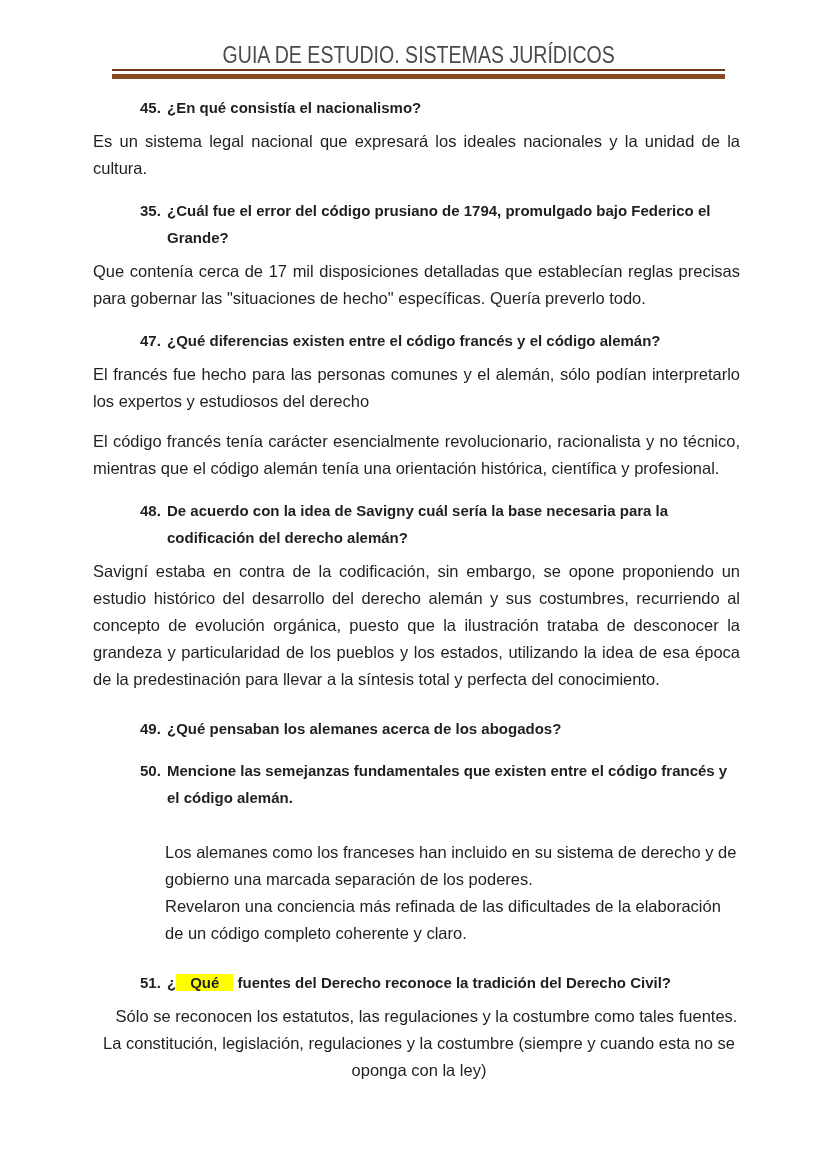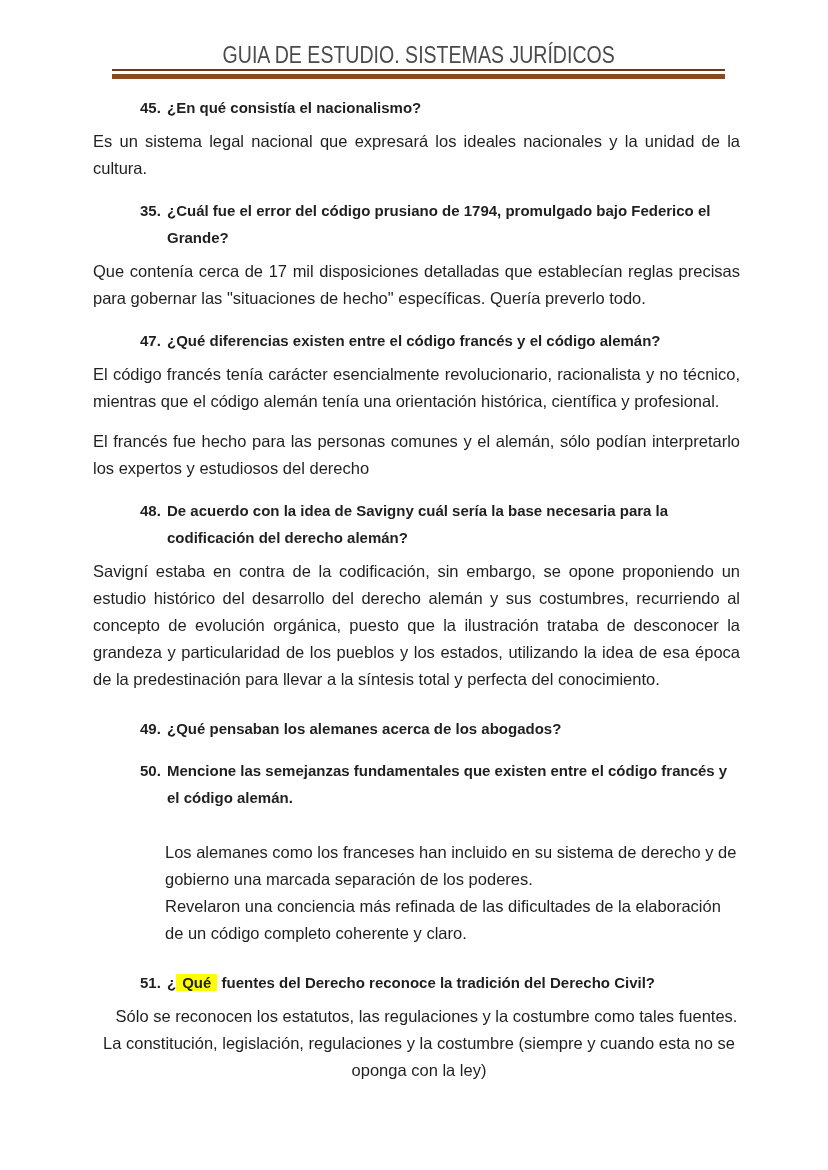--- a/index.html
+++ b/index.html
@@ -70,21 +70,21 @@
   p.just{text-align:justify;}
   .indent-block{
     margin:28px 0 13px 72px;
   }
   .indent-block p{margin:0;}
   p.ans-ind{margin:0 0 0 20px;}
   p.ans-flush{margin:0 0 0 5px;}
   mark.hl{
     background:var(--highlight);
     color:inherit;
-    padding:0 6px;
+    padding:0 14px;
   }
 </style>
 </head>
 <body>
 
 <div class="page">
 
   <div class="header">
     <span class="doc-title">GUIA DE ESTUDIO. SISTEMAS JURÍDICOS</span>
     <div class="rule-thin"></div>
@@ -98,22 +98,22 @@
       <p class="ans just">Es un sistema legal nacional que expresará los ideales nacionales y la unidad de la cultura.</p>
     </section>
 
     <section>
       <h2 class="q"><span class="qnum">35.</span><span>¿Cuál fue el error del código prusiano de 1794, promulgado bajo Federico el Grande?</span></h2>
       <p class="ans just">Que contenía cerca de 17 mil disposiciones detalladas que establecían reglas precisas para gobernar las "situaciones de hecho" específicas. Quería preverlo todo.</p>
     </section>
 
     <section>
       <h2 class="q"><span class="qnum">47.</span><span>¿Qué diferencias existen entre el código francés y el código alemán?</span></h2>
+      <p class="ans just">El francés fue hecho para las personas comunes y el alemán, sólo podían interpretarlo los expertos y estudiosos del derecho</p>
       <p class="ans just">El código francés tenía carácter esencialmente revolucionario, racionalista y no técnico, mientras que el código alemán tenía una orientación histórica, científica y profesional.</p>
-      <p class="ans just">El francés fue hecho para las personas comunes y el alemán, sólo podían interpretarlo los expertos y estudiosos del derecho</p>
     </section>
 
     <section>
       <h2 class="q mt-lg"><span class="qnum">48.</span><span>De acuerdo con la idea de Savigny cuál sería la base necesaria para la codificación del derecho alemán?</span></h2>
       <p class="ans just">Savigní estaba en contra de la codificación, sin embargo, se opone proponiendo un estudio histórico del desarrollo del derecho alemán y sus costumbres, recurriendo al concepto de evolución orgánica, puesto que la ilustración trataba de desconocer la grandeza y particularidad de los pueblos y los estados, utilizando la idea de esa época de la predestinación para llevar a la síntesis total y perfecta del conocimiento.</p>
     </section>
 
     <section>
       <h2 class="q mt-md"><span class="qnum">49.</span><span>¿Qué pensaban los alemanes acerca de los abogados?</span></h2>
     </section>

